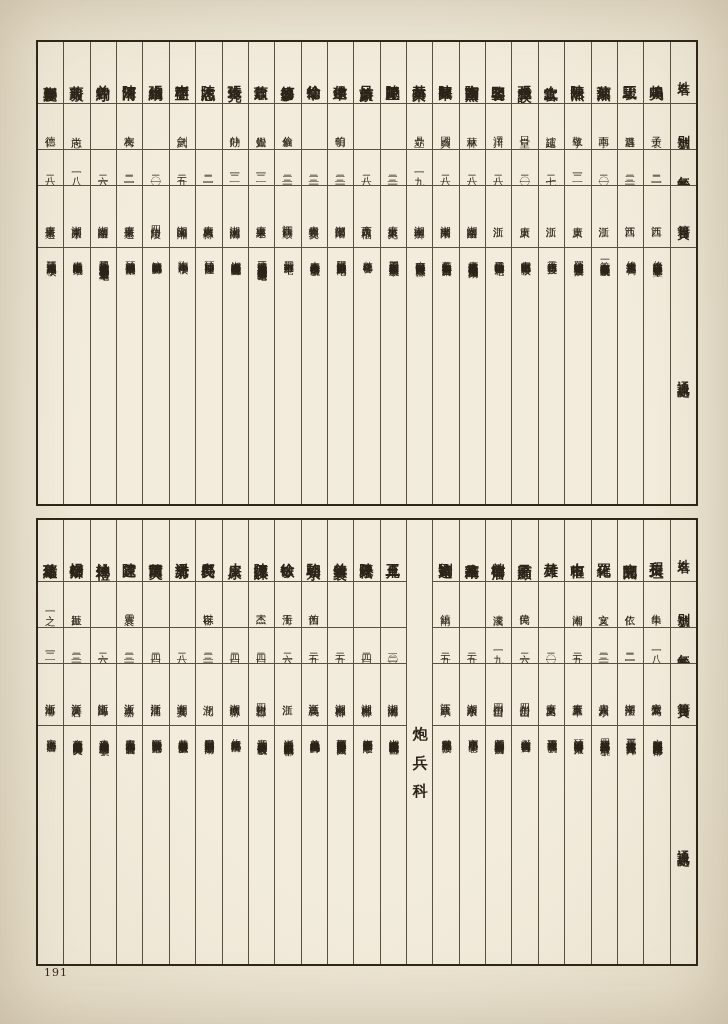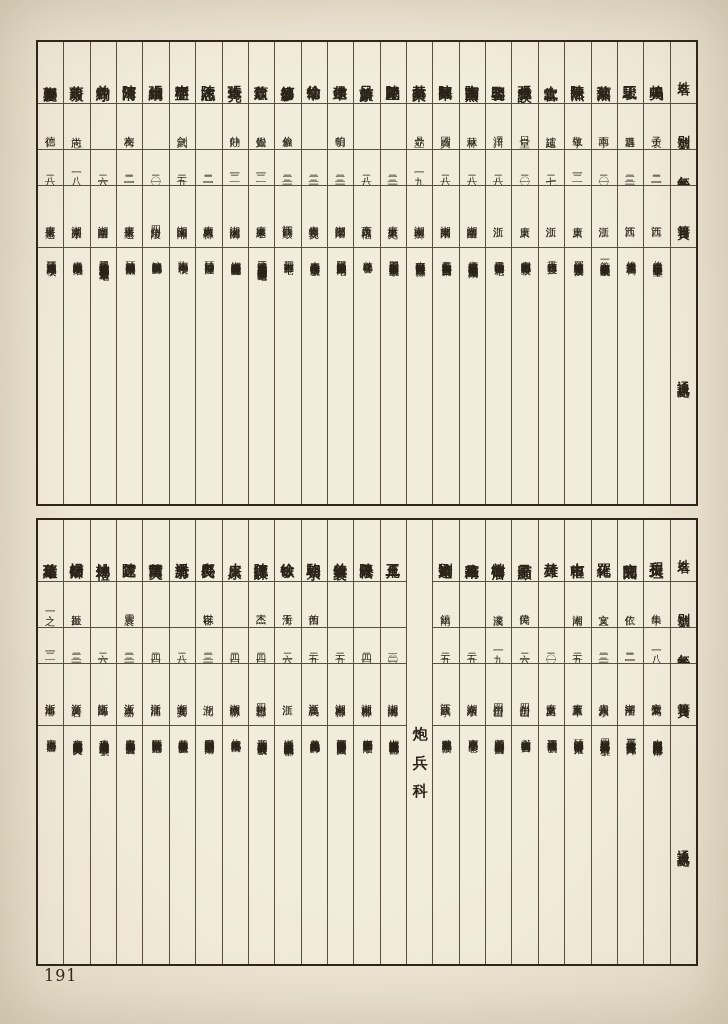--- a/index.html
+++ b/index.html
@@ -50,21 +50,21 @@
   .address-cell .vtext{font-size:10px;line-height:12.5px;letter-spacing:.5px;}
   
   .header-col .cell{align-items:center;padding-top:0;}
   .header-col .vtext{font-size:12.5px;font-weight:bold;letter-spacing:2px;}
   .header-col .address-cell{align-items:center;}
   
   .divider-col .divider-cell{flex:1;align-items:center;border-bottom:none;}
   .divider-text{font-size:15px;font-weight:bold;letter-spacing:1.9em;padding-top:1.9em;}
   .page-number{
     position:absolute;left:44px;top:966px;
-    font-size:16px;letter-spacing:1px;color:#32291c;
+    font-size:11px;letter-spacing:1px;color:#32291c;
   }
 </style>
 </head>
 <body>
 
 <div class="page">
   <div class="roster-table table-top">
       <div class="col header-col">
     <div class="cell name-cell">
           <span class="vtext">姓名</span>

